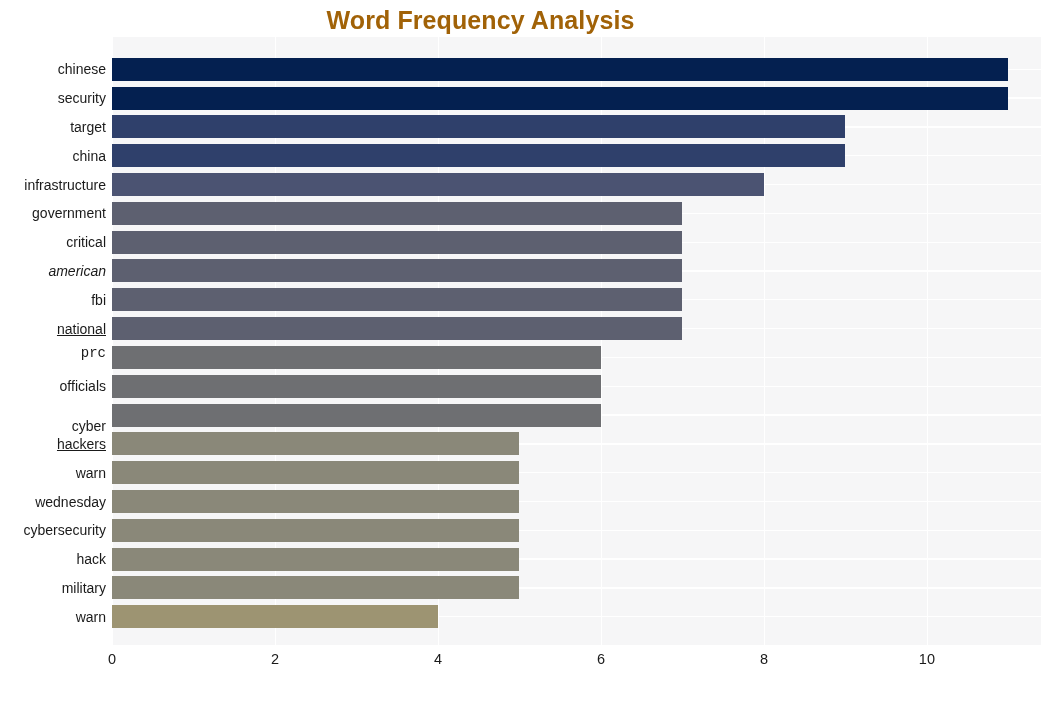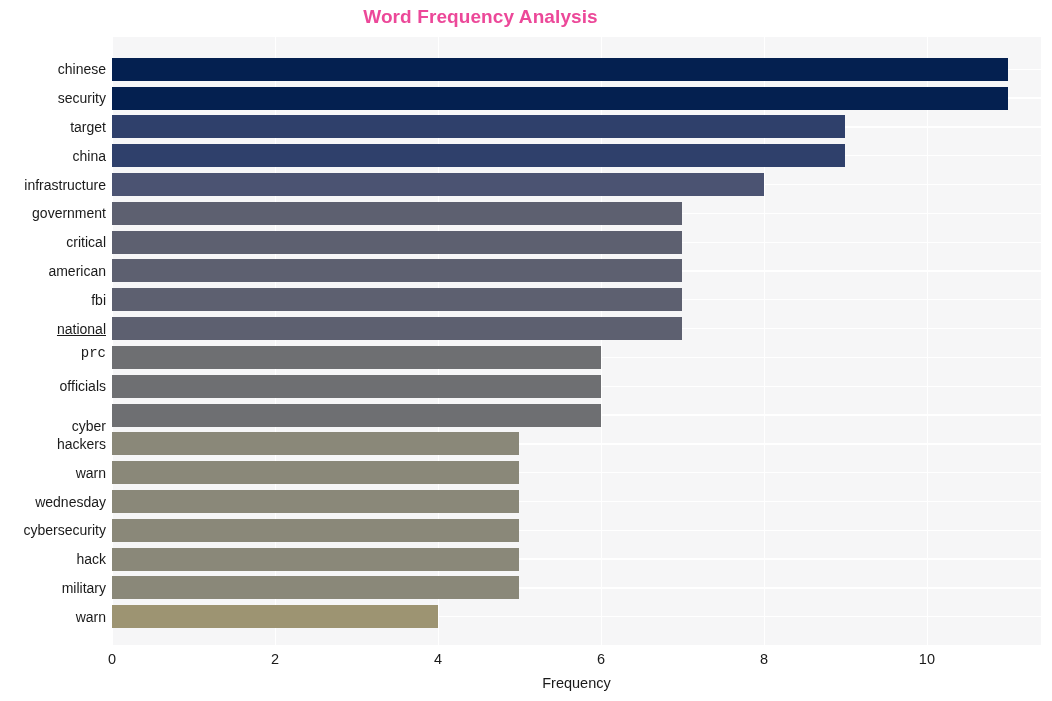--- a/index.html
+++ b/index.html
@@ -18,23 +18,23 @@
     width: 1052px;
     height: 701px;
     background: #ffffff;
   }
   #chart-title {
     position: absolute;
     top: 6px;
     left: 0;
     width: 961px;
     text-align: center;
-    font-size: 19px;
+    font-size: 25px;
     font-weight: bold;
-    color: #ec4899;
+    color: #a16207;
     letter-spacing: 0.1px;
   }
   
   #plot-area {
     position: absolute;
     left: 112px;
     top: 37px;
     width: 929px;
     height: 608px;
     background: #f6f6f7;
@@ -157,39 +157,38 @@
     </div>
 
   <div id="ylabels">
       <div class="ytick" style="top: 24.273px;">chinese</div>
       <div class="ytick" style="top: 53.0882px;">security</div>
       <div class="ytick" style="top: 81.9033px;">target</div>
       <div class="ytick" style="top: 110.718px;">china</div>
       <div class="ytick" style="top: 139.534px;">infrastructure</div>
       <div class="ytick" style="top: 168.349px;">government</div>
       <div class="ytick" style="top: 197.164px;">critical</div>
-      <div class="ytick" style="top: 225.979px;">american</div>
+      <div class="ytick" style="top: 225.979px; font-style: italic;">american</div>
       <div class="ytick" style="top: 254.794px; margin-left: 42px;">fbi</div>
       <div class="ytick" style="top: 283.609px; text-decoration: underline;">national</div>
       <div class="ytick" style="top: 308px; font-family: Liberation Mono, monospace;">prc</div>
       <div class="ytick" style="top: 341.24px;">officials</div>
       <div class="ytick" style="top: 381px; padding-left: 41px;">cyber</div>
-      <div class="ytick" style="top: 398.87px;">hackers</div>
+      <div class="ytick" style="top: 398.87px; text-decoration: underline;">hackers</div>
       <div class="ytick" style="top: 427.685px;">warn</div>
       <div class="ytick" style="top: 456.5px;">wednesday</div>
       <div class="ytick" style="top: 485.316px;">cybersecurity</div>
       <div class="ytick" style="top: 514.131px;">hack</div>
       <div class="ytick" style="top: 542.946px;">military</div>
       <div class="ytick" style="top: 571.761px;">warn</div>
     </div>
 
   <div id="xlabels">
       <div class="xtick" style="left: 112px;">0</div>
       <div class="xtick" style="left: 274.982px;">2</div>
       <div class="xtick" style="left: 437.965px;">4</div>
       <div class="xtick" style="left: 600.947px;">6</div>
       <div class="xtick" style="left: 763.93px;">8</div>
       <div class="xtick" style="left: 926.912px;">10</div>
     </div>
 
-  <div id="xaxis-label">Frequency</div>
 
 </div>
 
 </body></html>

